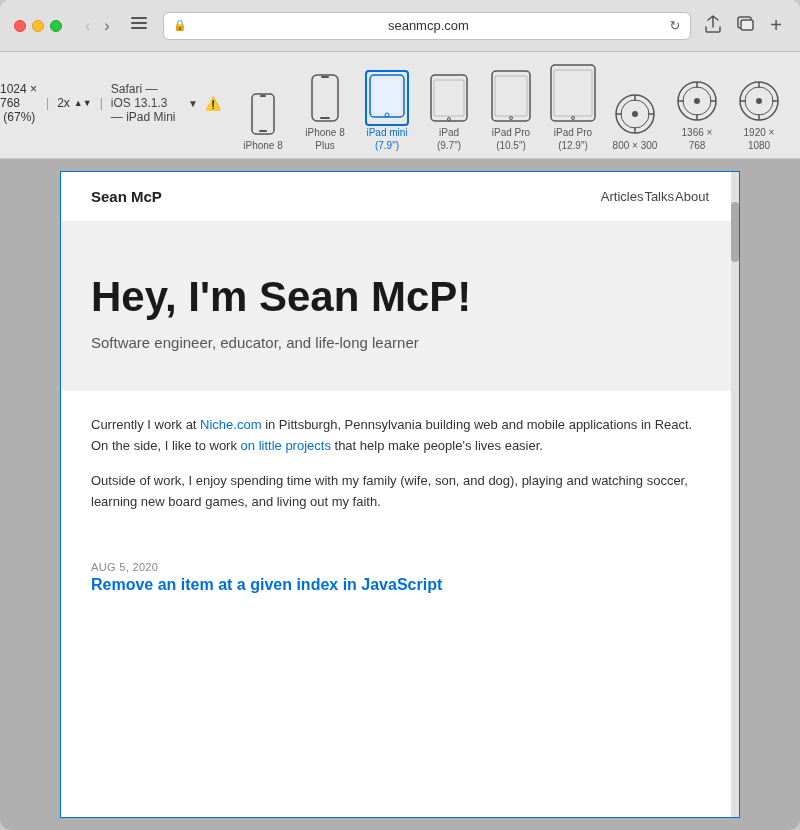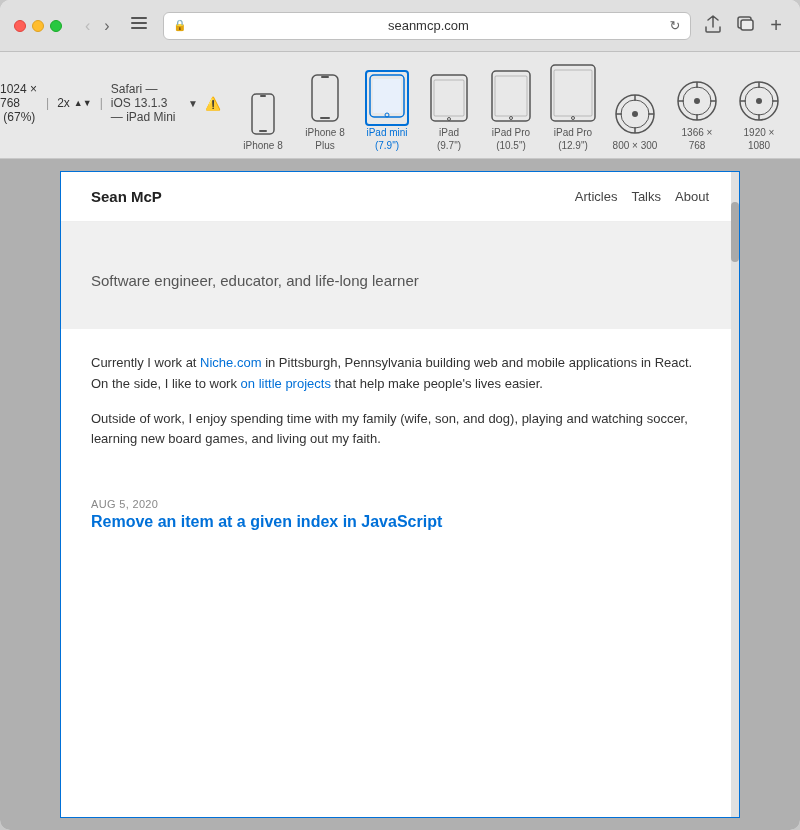--- a/index.html
+++ b/index.html
@@ -242,21 +242,21 @@
       justify-content: space-between;
       border-bottom: 1px solid #eee;
     }
     .site-logo {
       font-size: 15px;
       font-weight: 600;
       color: #222;
     }
     .site-nav {
       display: flex;
-      gap: 14px;
+      gap: 1px;
     }
     .site-nav a {
       font-size: 13px;
       color: #444;
       text-decoration: none;
     }
 
     .hero-section {
       background: #f0f0f0;
       padding: 50px 30px 40px;
@@ -495,20 +495,21 @@
       <div class="site-header">
         <span class="site-logo">Sean McP</span>
         <nav class="site-nav">
           <a href="#">Articles</a>
           <a href="#">Talks</a>
           <a href="#">About</a>
         </nav>
       </div>
 
       <div class="hero-section">
+        <h1 class="hero-title">Hey, I'm Sean McP!</h1>
         <p class="hero-subtitle">Software engineer, educator, and life-long learner</p>
       </div>
 
       <div class="content-section">
         <p>
           Currently I work at <a href="#">Niche.com</a> in Pittsburgh, Pennsylvania building web and mobile applications in React. On the side, I like to work <a href="#">on little projects</a> that help make people's lives easier.
         </p>
         <p>Outside of work, I enjoy spending time with my family (wife, son, and dog), playing and watching soccer, learning new board games, and living out my faith.</p>
       </div>
 

